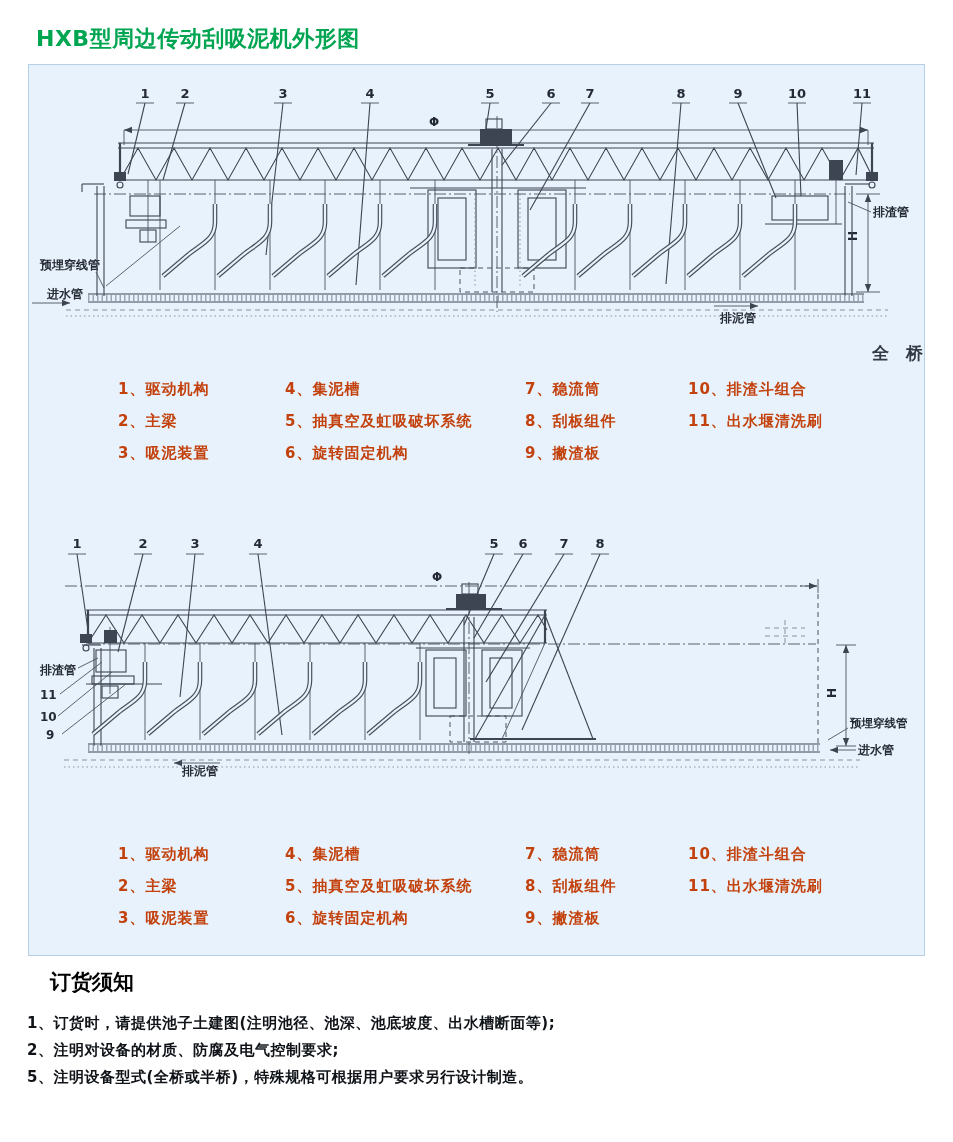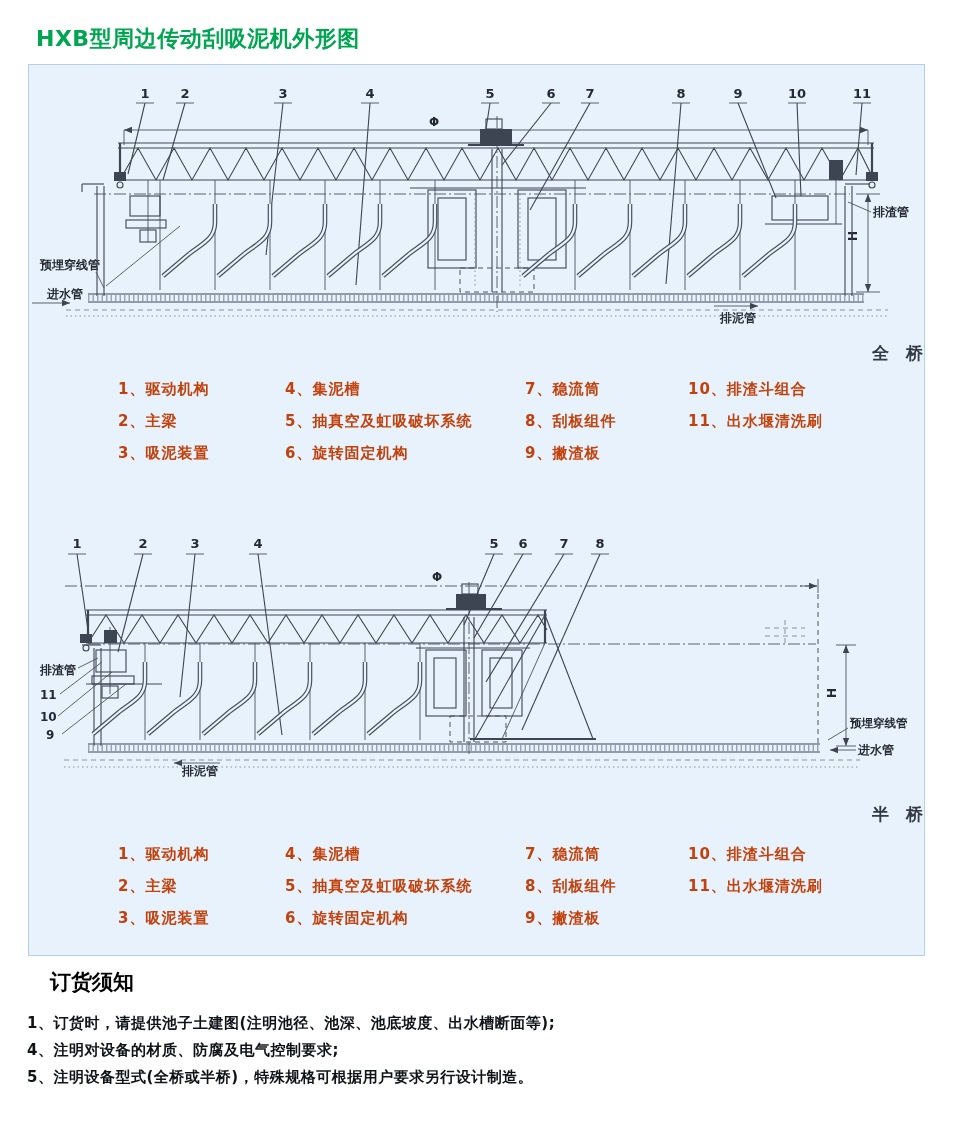--- a/index.html
+++ b/index.html
@@ -299,36 +299,35 @@
       <path d="M225 130L225 148C225 164 215 168 199 180L173 202" class="pipe-o"></path>
       <path d="M225 130L225 148C225 164 215 168 199 180L173 202" class="pipe-i"></path>
       <path d="M280 130L280 148C280 164 270 168 254 180L228 202" class="pipe-o"></path>
       <path d="M280 130L280 148C280 164 270 168 254 180L228 202" class="pipe-i"></path>
       <path d="M335 130L335 148C335 164 325 168 309 180L283 202" class="pipe-o"></path>
       <path d="M335 130L335 148C335 164 325 168 309 180L283 202" class="pipe-i"></path>
       <path d="M390 130L390 148C390 164 380 168 364 180L338 202" class="pipe-o"></path>
       <path d="M390 130L390 148C390 164 380 168 364 180L338 202" class="pipe-i"></path>
     </svg>
 
-  <div class="abs caption" style="top:803px;">半　桥</div>
 
   <div class="abs legend" style="top:845px;">
     <span>1、驱动机构</span>
     <span>2、主梁</span>
     <span>3、吸泥装置</span>
     <span>4、集泥槽</span>
     <span>5、抽真空及虹吸破坏系统</span>
     <span>6、旋转固定机构</span>
     <span>7、稳流筒</span>
     <span>8、刮板组件</span>
     <span>9、撇渣板</span>
     <span>10、排渣斗组合</span>
     <span>11、出水堰清洗刷</span>
   </div>
 
   <div class="abs" id="ordering-heading">订货须知</div>
   <div class="abs notes">
     <div>1、订货时，请提供池子土建图(注明池径、池深、池底坡度、出水槽断面等);</div>
-    <div>4、注明对设备的材质、防腐及电气控制要求;</div>
+    <div>2、注明对设备的材质、防腐及电气控制要求;</div>
     <div>5、注明设备型式(全桥或半桥)，特殊规格可根据用户要求另行设计制造。</div>
   </div>
 
 </div>
 
 </body></html>

